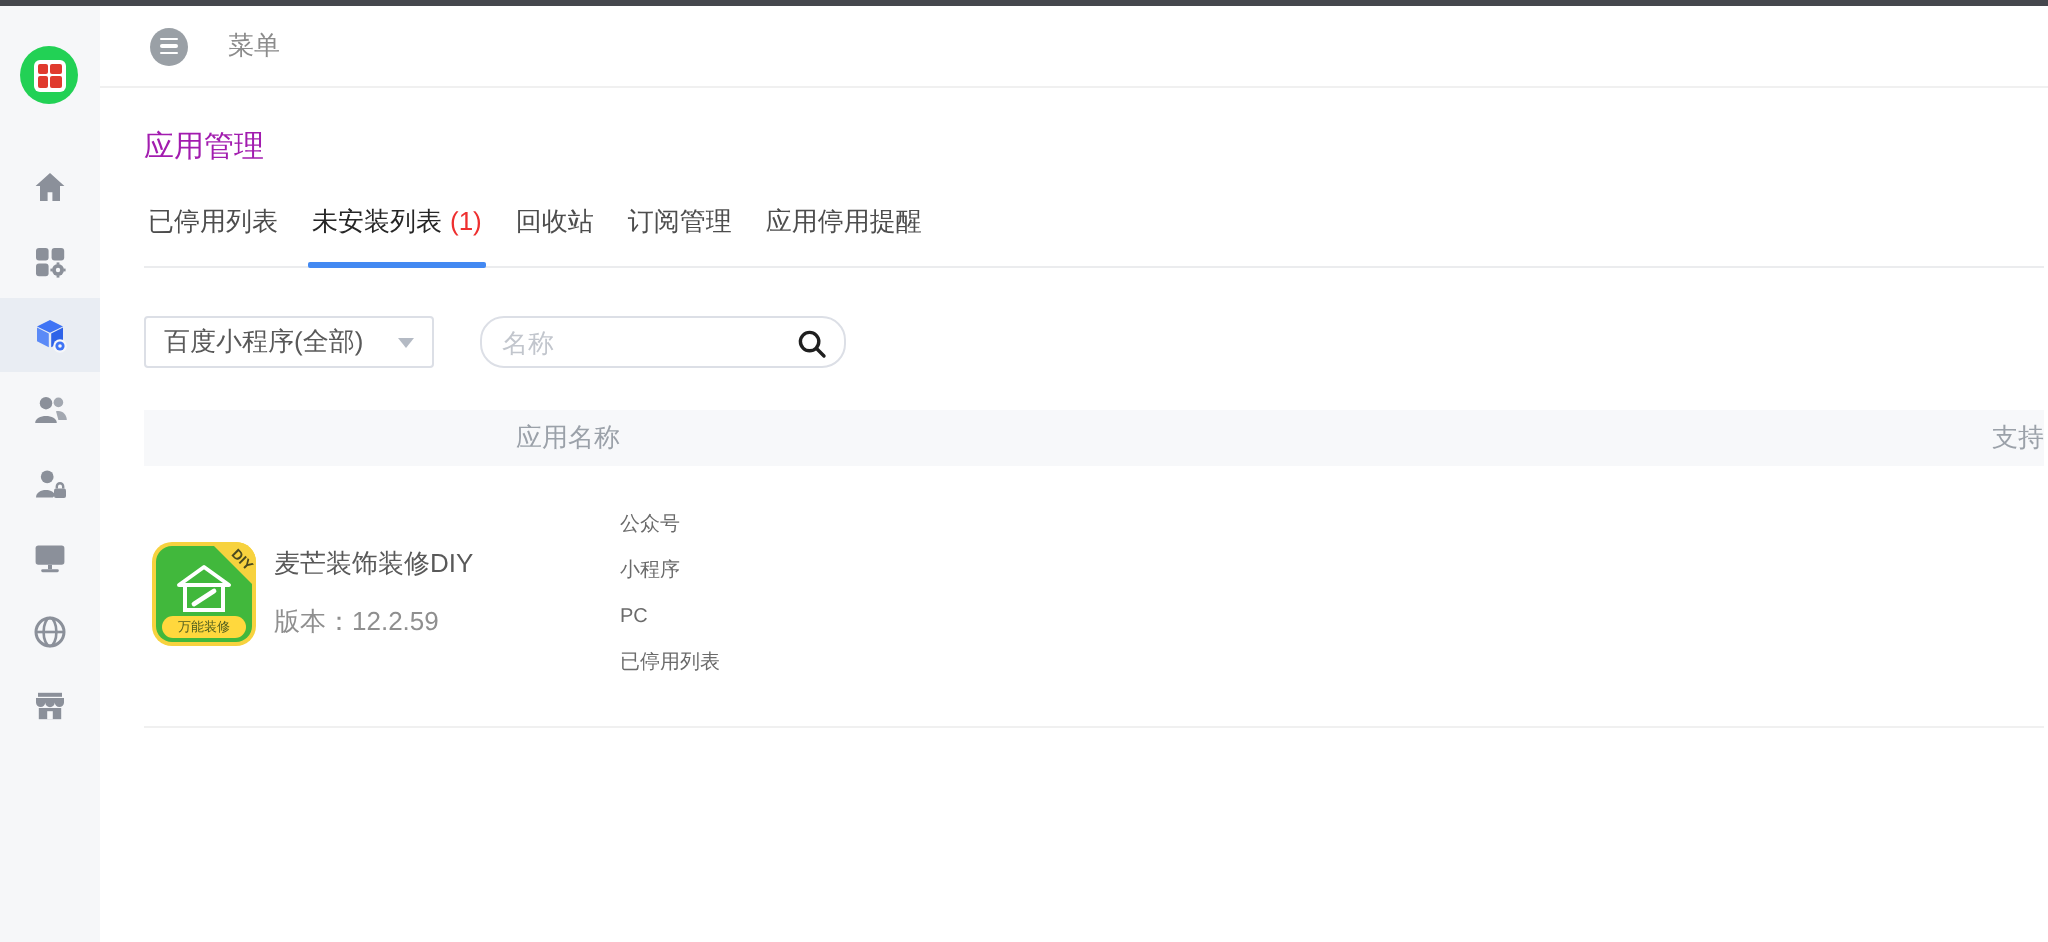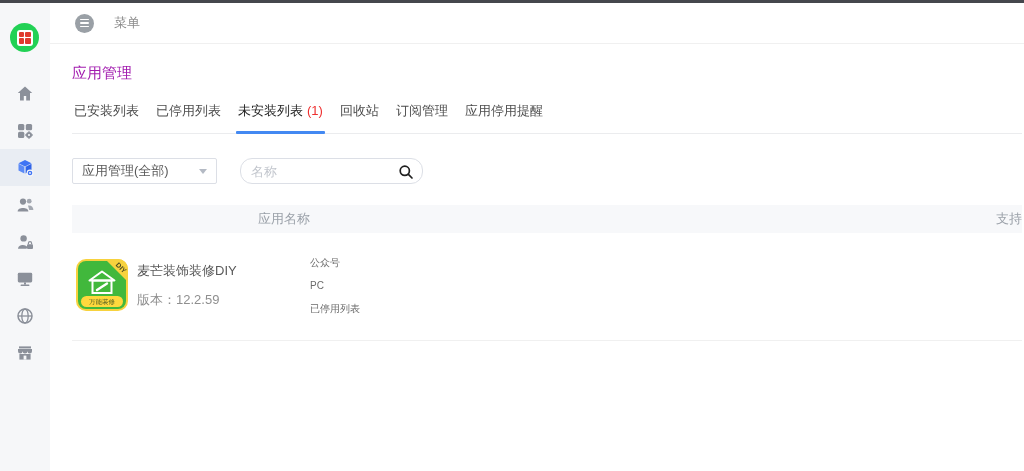--- a/index.html
+++ b/index.html
@@ -175,42 +175,39 @@
       <i></i>
     </div>
   <span class="menu-label">菜单</span>
 </div>
 
 <div class="content">
   <div class="page-title">应用管理</div>
 
   <div class="tabs">
     <div class="tab">
-      <span>已安装列表</span>
-    </div>
-    <div class="tab">
       <span>已停用列表</span>
     </div>
     <div class="tab active">
       <span>未安装列表</span><span class="count">(1)</span>
     </div>
     <div class="tab">
       <span>回收站</span>
     </div>
     <div class="tab">
       <span>订阅管理</span>
     </div>
     <div class="tab">
       <span>应用停用提醒</span>
     </div>
   </div>
 
   <div class="filter-row">
     <div class="select-box">
-      <span class="sel-text">应用管理(全部)</span>
+      <span class="sel-text">百度小程序(全部)</span>
       <span class="caret-down"></span>
     </div>
     <div class="search-box">
       <input type="text" placeholder="名称" style="">
       <span class="search-glyph">
         <svg width="16" height="16" viewBox="0 0 16 16">
           <circle cx="6.8" cy="6.8" r="4.6" fill="none" stroke="#1f1f1f" stroke-width="1.7"></circle>
           <line x1="10.4" y1="10.4" x2="14" y2="14" stroke="#1f1f1f" stroke-width="1.7" stroke-linecap="round"></line>
         </svg>
       </span>
@@ -245,18 +242,19 @@
             </g>
           </svg>
         </div>
         <div class="app-meta">
           <div class="app-name">麦芒装饰装修DIY</div>
           <div class="app-version">版本：12.2.59</div>
         </div>
       </div>
       <div class="cell-support">
         <div class="support-line">公众号</div>
+        <div class="support-line">小程序</div>
         <div class="support-line">PC</div>
         <div class="support-line">已停用列表</div>
       </div>
     </div>
   </div>
 </div>
 
 </body></html>

